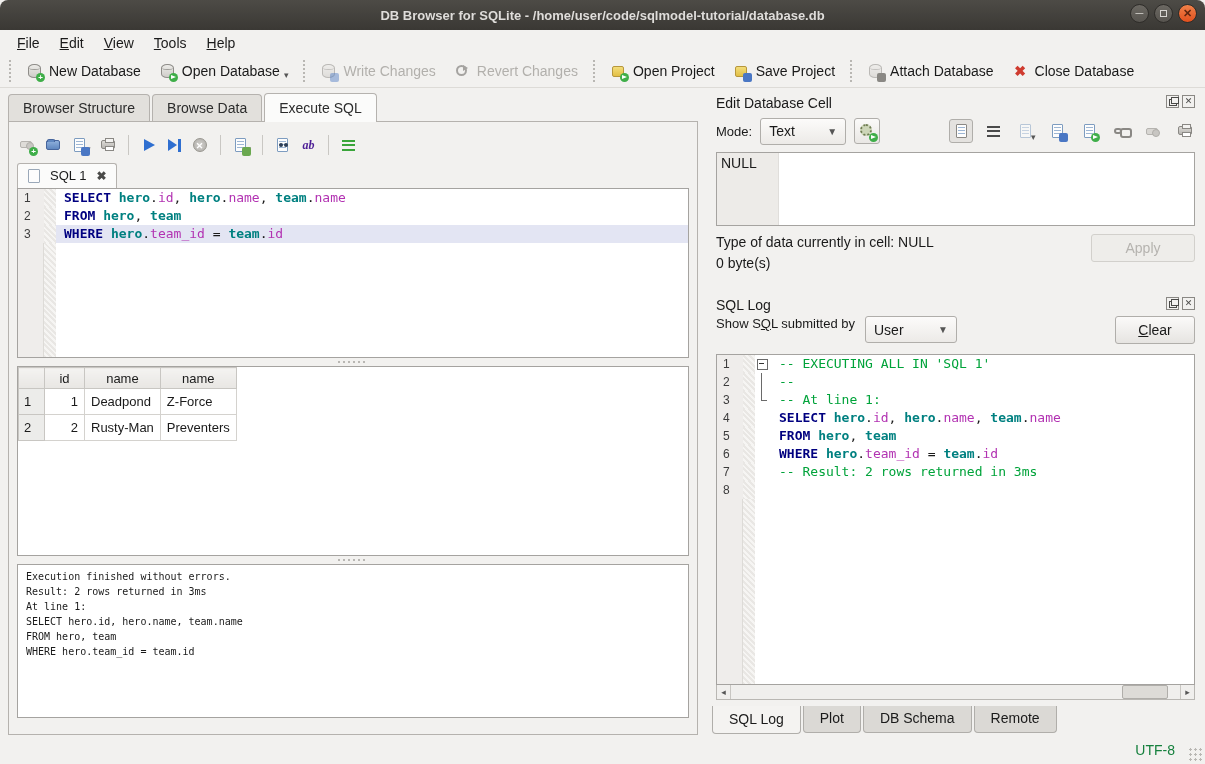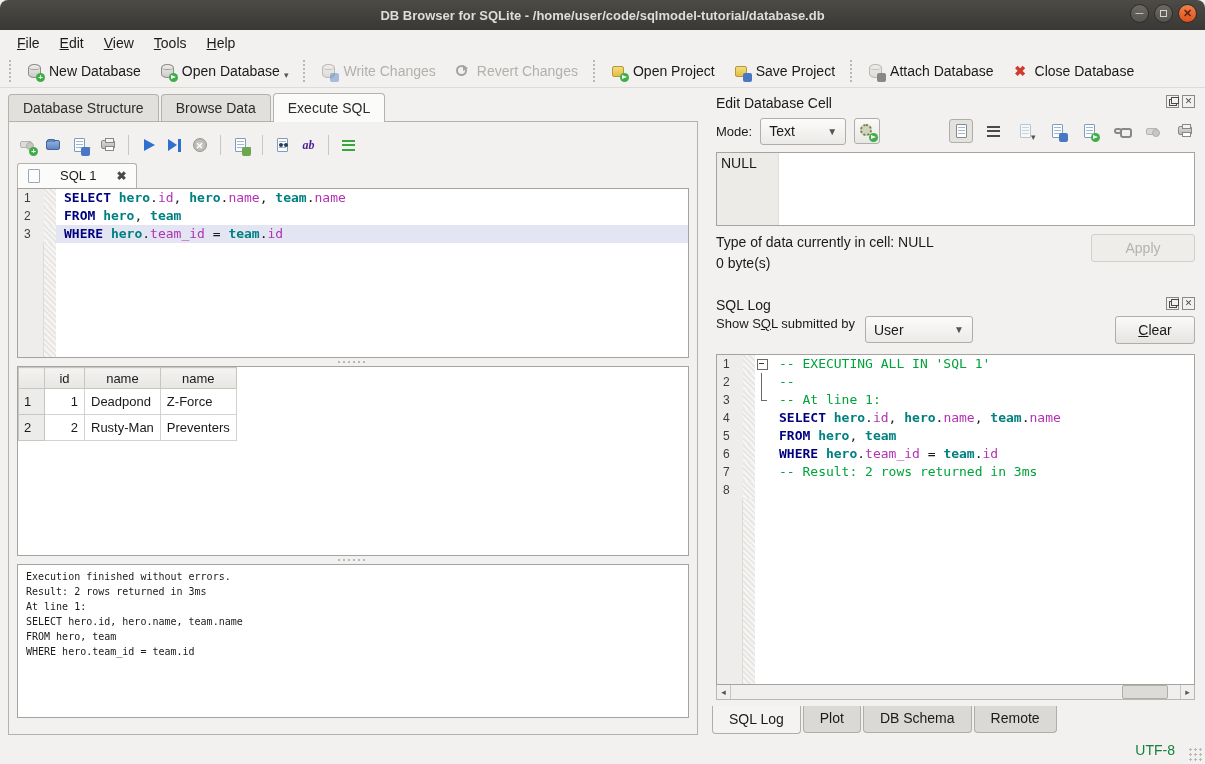--- a/index.html
+++ b/index.html
@@ -99,21 +99,21 @@
 
   
   .groupbox { flex:1 1 auto; border:1px solid #b5b2ae; background:#f2f1ef; margin-right:4px;
               display:flex; flex-direction:column; padding:8px; min-height:0; position:relative; top:-1px; }
 
   .sql-toolbar { height:30px; flex:0 0 30px; display:flex; align-items:center; gap:9px; padding-left:2px; }
   .sql-toolbar .sep { width:1px; height:20px; background:#c9c7c3; margin:0 2px; }
   .sbtn { display:flex; align-items:flex-end; }
 
   .sqltab-row { height:28px; flex:0 0 28px; display:flex; align-items:flex-end; }
-  .sqltab { display:flex; align-items:center; gap:20px; background:#fbfbfa; border:1px solid #b5b2ae; border-bottom:none;
+  .sqltab { display:flex; align-items:center; gap:10px; background:#fbfbfa; border:1px solid #b5b2ae; border-bottom:none;
             border-radius:3px 3px 0 0; padding:4px 10px 5px; font-size:13px; position:relative; z-index:2; }
   .sqltab .close-x { color:#4a4a48; font-weight:bold; font-size:12px; }
   .sqltab .doc-ic { width:12px; height:14px; background:#fdfdfd; border:1px solid #9aa8b8; border-radius:1px; display:inline-block; }
 
   
   .code-frame { background:#fff; border:1px solid #a5a3a0; overflow:hidden; position:relative; }
   .editor-frame { flex:0 0 170px; }
   .cl { display:flex; height:18px; line-height:18px; font-family:"DejaVu Sans Mono",monospace; font-size:13px; white-space:pre; }
   .cl .ln { width:26px; flex:0 0 26px; background:#efedeb; color:#3c3c3c; padding-left:6px;
             font-family:"Liberation Sans",sans-serif; font-size:12px; }
@@ -178,21 +178,21 @@
   .cell-editor { height:74px; flex:0 0 74px; border:1px solid #a5a3a0; background:#fff; display:flex; margin:4px 2px 0 4px; }
   .cell-gutter { width:62px; flex:0 0 62px; background:#edebe8; border-right:1px solid #e0dedb; padding:2px 4px; font-size:14px; }
   .cell-info { flex:0 0 58px; position:relative; padding:8px 2px 0 4px; font-size:14px; }
   .cell-info .line2 { margin-top:5px; }
   .btn { background:linear-gradient(#fbfaf9,#e6e4e1); border:1px solid #b0aeaa; border-radius:3px; height:28px;
          padding:0 22px; font-size:14px; display:inline-flex; align-items:center; justify-content:center; }
   .btn.disabled { color:#b5b3af; border-color:#d2d0cc; background:#eeedea; }
   .apply-btn { position:absolute; right:2px; top:8px; width:104px; }
 
   .show-row { height:36px; flex:0 0 36px; display:flex; align-items:flex-start; gap:10px; padding-left:4px; position:relative; }
-  .user-combo { width:108px; }
+  .user-combo { width:92px; }
   .clear-btn { position:absolute; right:2px; width:80px; }
   .mn { text-decoration:underline; }
 
   .log-frame { flex:1 1 auto; margin:2px 2px 0 4px; min-height:0; }
   .hscroll { height:15px; flex:0 0 15px; margin:0 2px 0 4px; border:1px solid #b9b7b3; border-top:none; background:#f0efed; display:flex; }
   .hs-arrow { width:14px; flex:0 0 14px; text-align:center; font-size:9px; line-height:14px; color:#555; border-right:1px solid #c8c6c2; }
   .hs-arrow.right { border-right:none; border-left:1px solid #c8c6c2; }
   .hs-track { flex:1; position:relative; }
   .hs-thumb { position:absolute; right:12px; top:0; bottom:0; width:46px; background:#dddbd7; border:1px solid #b0aeaa; border-radius:2px; }
 
@@ -287,21 +287,21 @@
     <span class="tb-btn">
       <span class="i-x">✖</span>
       <span>Close Database</span>
     </span>
   </div>
 
   <div class="content">
 
     <div class="left-pane">
       <div class="main-tabs">
-        <span class="mtab">Database Structure</span>
+        <span class="mtab">Browser Structure</span>
         <span class="mtab">Browse Data</span>
         <span class="mtab active">Execute SQL</span>
       </div>
 
       <div class="groupbox">
 
         <div class="sql-toolbar">
           <span class="icw">
               <span class="i-null" style="top:4px;background:#dedcd8"></span>
               <span class="badge plus">+</span>

